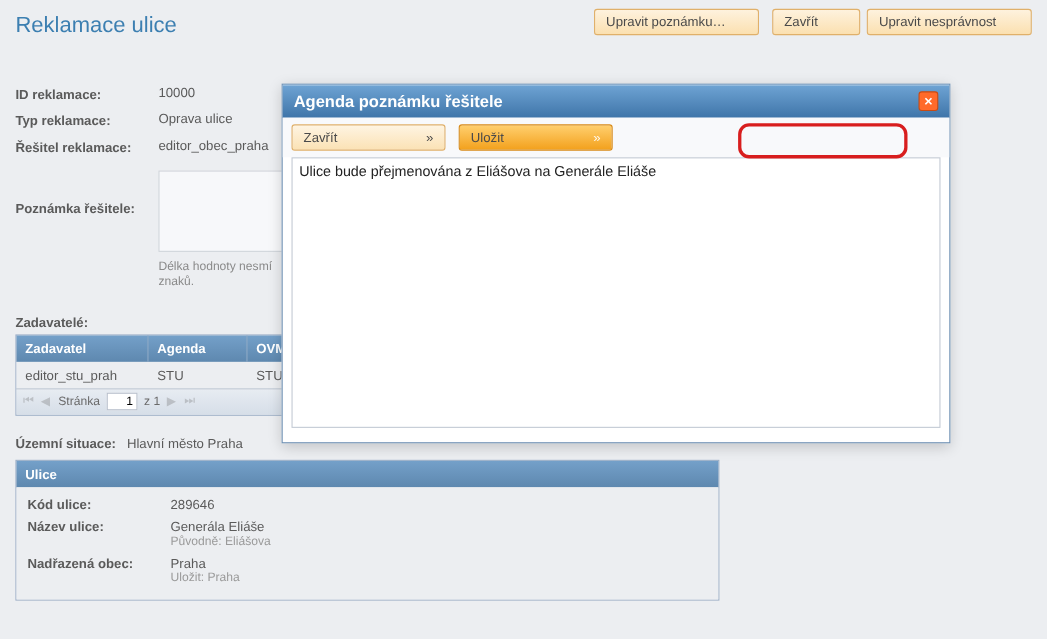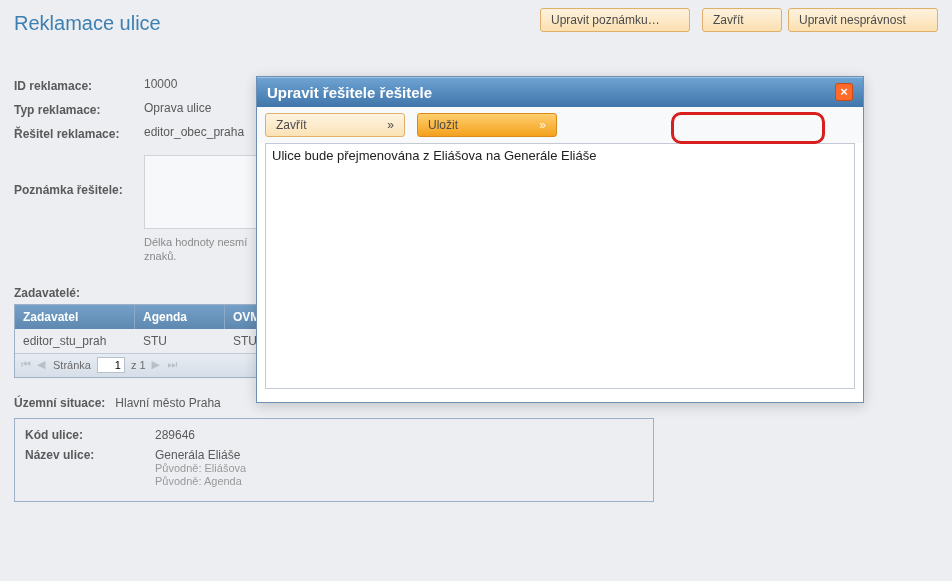--- a/index.html
+++ b/index.html
@@ -320,37 +320,42 @@
     <span class="nav-btn">⏭</span>
   </div>
 </div>
 
 <div class="terr-row">
   <span class="lbl">Územní situace:</span>
   <span>Hlavní město Praha</span>
 </div>
 
 <div class="panel">
+  <div class="panel-header">Ulice</div>
   <div class="panel-body">
     <div class="prow">
       <div class="plabel">Kód ulice:</div>
       <div class="pval">289646</div>
     </div>
     <div class="prow">
       <div class="plabel">Název ulice:</div>
       <div class="pval">Generála Eliáše</div>
     </div>
     <div class="porig">Původně: Eliášova</div>
-    <div class="porig">Původně: Agenda</div>
+    <div class="prow">
+      <div class="plabel">Nadřazená obec:</div>
+      <div class="pval">Praha</div>
+    </div>
+    <div class="porig">Uložit: Praha</div>
   </div>
 </div>
 
 <div class="modal">
   <div class="modal-title">
-    <span>Upravit řešitele řešitele</span>
+    <span>Agenda poznámku řešitele</span>
     <span class="modal-close">×</span>
   </div>
   <div class="modal-toolbar">
     <div class="mbtn close">
       <span>Zavřít</span>
       <span class="chevrons">»</span>
     </div>
     <div class="mbtn save">
       <span>Uložit</span>
       <span class="chevrons" style="color:#fff;opacity:.9;">»</span>

